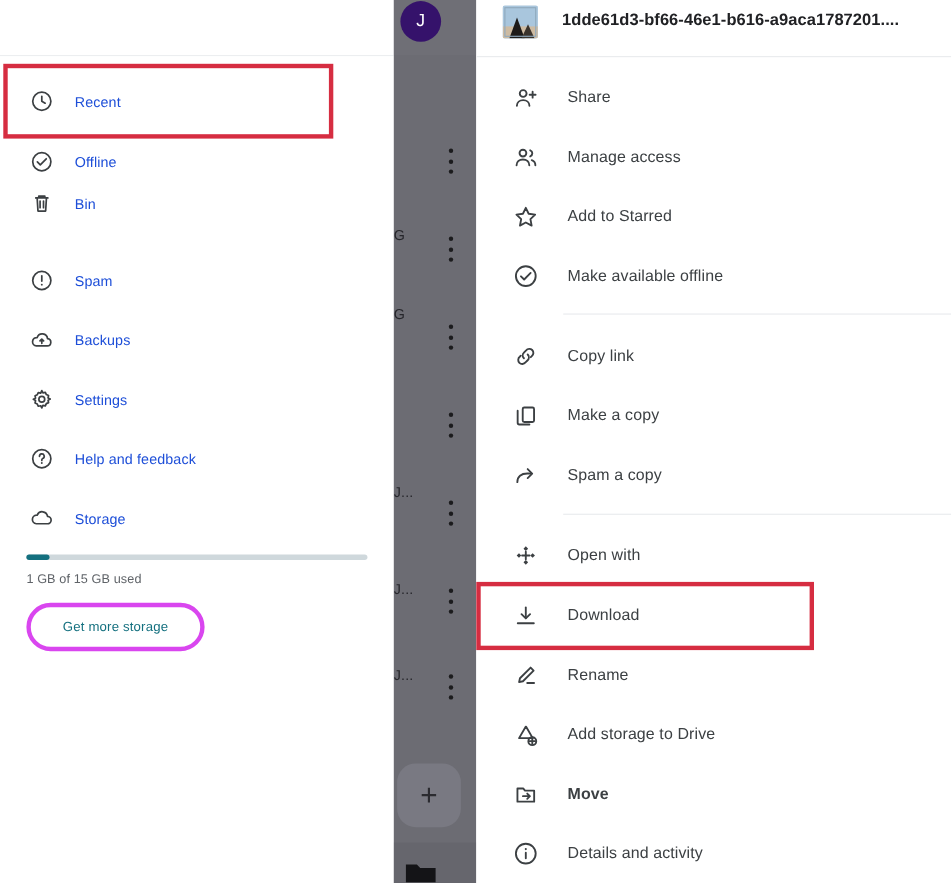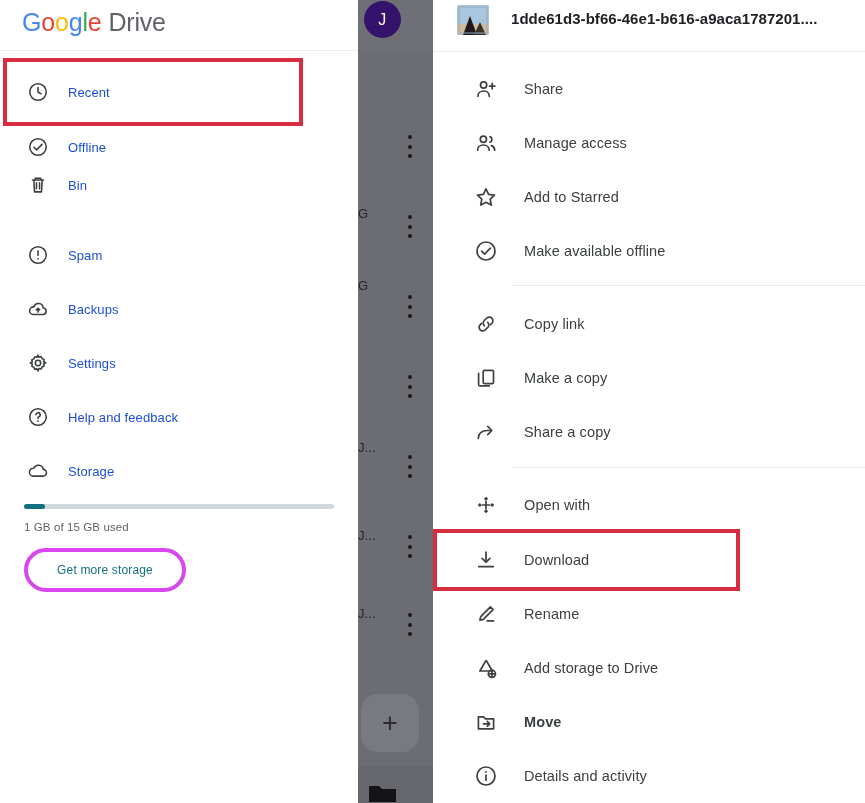--- a/index.html
+++ b/index.html
@@ -223,21 +223,21 @@
   }
   #sheet-header-divider {
     position: absolute;
     left: 0; top: 51px;
     width: 432px; height: 1px;
     background: #e8eaed;
   }
 
   .menu-item {
     position: absolute;
-    left: 12px;
+    left: 4px;
     width: 400px;
     height: 44px;
     display: flex;
     align-items: center;
   }
   .menu-item .m-icon {
     position: absolute;
     left: 28px;
     width: 26px; height: 26px;
     display: flex; align-items: center; justify-content: center;
@@ -267,24 +267,20 @@
     pointer-events: none;
   }
 </style>
 </head>
 <body>
 
 <div id="screen">
 
   <div id="sidebar">
 
-    <div id="brand">
-      <span class="g-logo" id="google-word"><span style="color: rgb(66, 133, 244);">G</span><span style="color: rgb(234, 67, 53);">o</span><span style="color: rgb(251, 188, 5);">o</span><span style="color: rgb(66, 133, 244);">g</span><span style="color: rgb(52, 168, 83);">l</span><span style="color: rgb(234, 67, 53);">e</span></span>
-      <span class="drive-word">Drive</span>
-    </div>
     <div id="brand-divider"></div>
 
     <div id="nav-list">
         <div class="nav-item" style="top: 72px;">
           <span class="nav-icon">
             <svg viewBox="0 0 24 24" width="22" height="22" aria-hidden="true">
               <circle cx="12" cy="12" r="9" stroke="currentColor" fill="none" stroke-width="1.7" stroke-linecap="round" stroke-linejoin="round"></circle>
               <path d="M12 7.2V12l3.3 2" stroke="currentColor" fill="none" stroke-width="1.7" stroke-linecap="round" stroke-linejoin="round"></path>
             </svg>
           </span>
@@ -493,21 +489,21 @@
           </span>
           <span class="m-label">Make a copy</span>
         </div>
         <div class="menu-item" style="top: 410px;">
           <span class="m-icon">
             <svg viewBox="0 0 24 24" width="24" height="24" aria-hidden="true">
               <path d="M4.3 18.3c0-5 3.4-7.8 9.1-7.8h3.4" stroke="currentColor" fill="none" stroke-width="1.7" stroke-linecap="round" stroke-linejoin="round"></path>
               <path d="M13.7 6.4l4.1 4.1-4.1 4.1" stroke="currentColor" fill="none" stroke-width="1.7" stroke-linecap="round" stroke-linejoin="round"></path>
             </svg>
           </span>
-          <span class="m-label">Share a copy</span>
+          <span class="m-label">Spam a copy</span>
         </div>
         <div class="menu-item" style="top: 483px;">
           <span class="m-icon">
             <svg viewBox="0 0 24 24" width="24" height="24" aria-hidden="true">
               <path d="M12 3.7l2.1 2.1-2.1 2.1-2.1-2.1Z" fill="currentColor"></path>
               <path d="M12 16.1l2.1 2.1-2.1 2.1-2.1-2.1Z" fill="currentColor"></path>
               <path d="M5.8 9.9l2.1 2.1-2.1 2.1-2.1-2.1Z" fill="currentColor"></path>
               <path d="M18.2 9.9l2.1 2.1-2.1 2.1-2.1-2.1Z" fill="currentColor"></path>
               <path d="M12 8.6v6.8M8.6 12h6.8" stroke="currentColor" fill="none" stroke-width="1.7" stroke-linecap="round" stroke-linejoin="round"></path>
             </svg>

